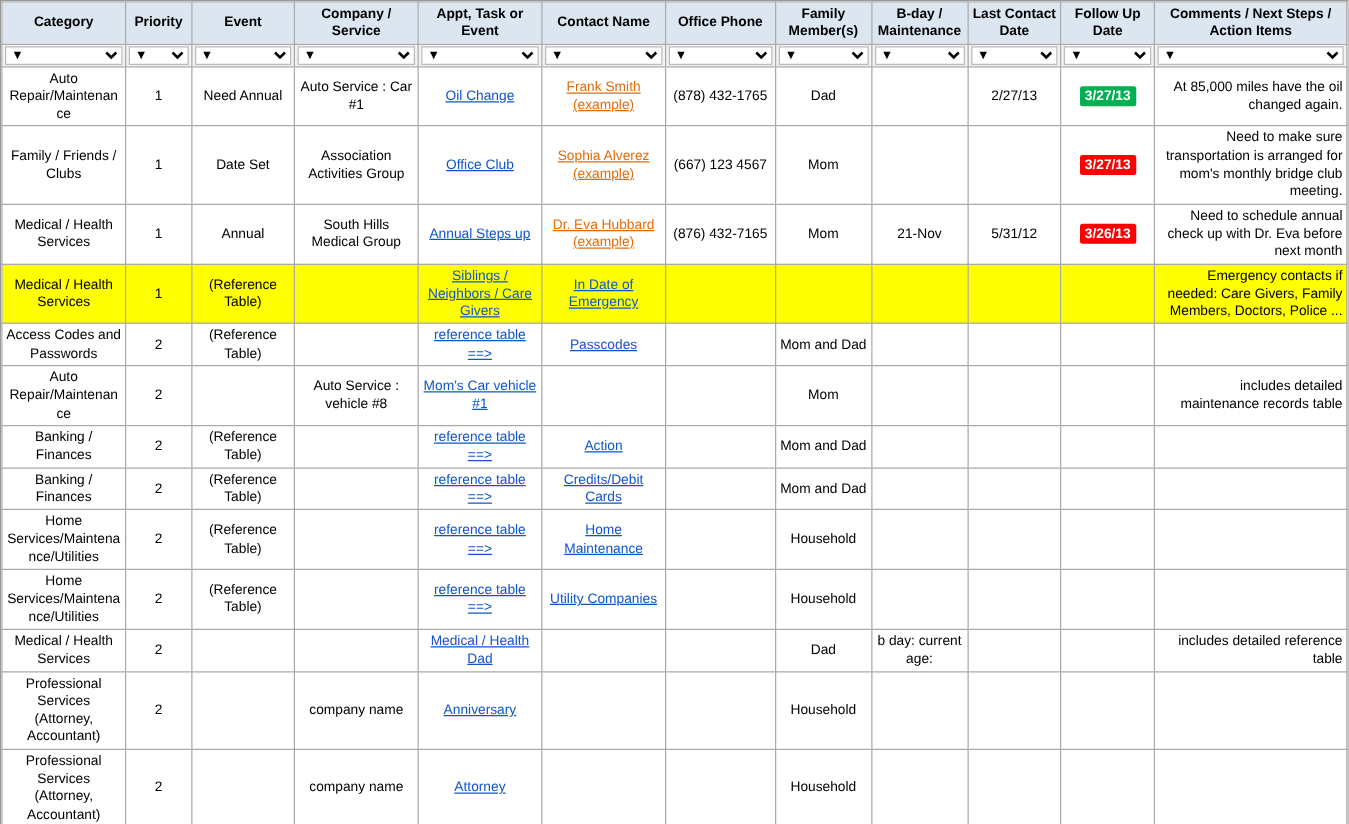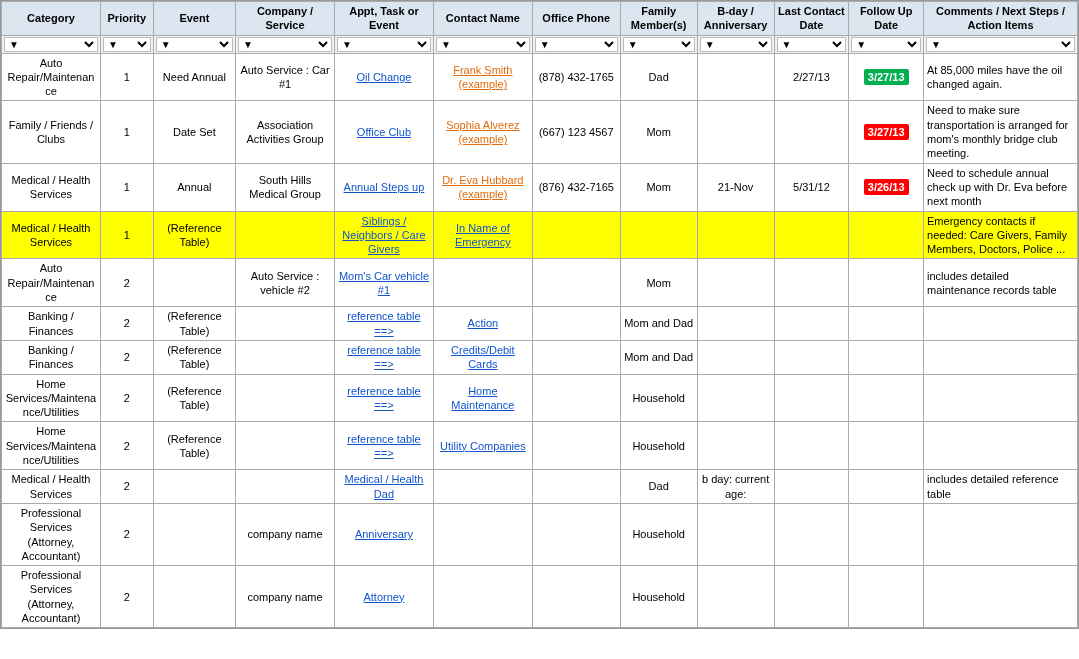--- a/index.html
+++ b/index.html
@@ -53,21 +53,21 @@
     col.c9 { width: 70px; }
     col.c10 { width: 68px; }
     col.c11 { width: 68px; }
     col.c12 { width: 140px; }
 
     a { color: #1155cc; text-decoration: underline; }
     a.orange { color: #e36c0a; text-align: right; }
     .yellow-row { background: #ffff00; }
     .green-date { background: #00b050; color: #fff; font-weight: bold; border-radius: 2px; padding: 1px 4px; display:inline-block; }
     .red-date { background: #ff0000; color: #fff; font-weight: bold; border-radius: 2px; padding: 1px 4px; display:inline-block; }
-    td.left { text-align: left; }
+    td.left { text-align: right; }
   </style>
 </head>
 <body>
 
 <div class="table-wrapper">
   <table>
     <colgroup>
       <col class="c1">
         <col class="c2">
         <col class="c3">
@@ -84,21 +84,21 @@
     <thead>
       <tr>
         <th>Category</th>
         <th>Priority</th>
         <th>Event</th>
         <th>Company / Service</th>
         <th>Appt, Task or Event</th>
         <th>Contact Name</th>
         <th>Office Phone</th>
         <th>Family Member(s)</th>
-        <th>B-day / Anniversary</th>
+        <th>B-day / Maintenance</th>
         <th>Last Contact Date</th>
         <th>Follow Up Date</th>
         <th>Comments / Next Steps / Action Items</th>
       </tr>
       <tr class="filter-row">
         <td><select class="filter-select"><option>▼</option></select></td>
         <td><select class="filter-select"><option>▼</option></select></td>
         <td><select class="filter-select"><option>▼</option></select></td>
         <td><select class="filter-select"><option>▼</option></select></td>
         <td><select class="filter-select"><option>▼</option></select></td>
@@ -153,33 +153,47 @@
           <td>5/31/12</td>
           <td><span class="red-date">3/26/13</span></td>
           <td class="left">Need to schedule annual check up with Dr. Eva before next month</td>
         </tr>
         <tr class="yellow-row">
           <td>Medical / Health Services</td>
           <td>1</td>
           <td>(Reference Table)</td>
           <td></td>
           <td><a href="#">Siblings / Neighbors / Care Givers</a></td>
-          <td><a href="#">In Name of Emergency</a></td>
+          <td><a href="#">In Date of Emergency</a></td>
           <td></td>
           <td></td>
           <td></td>
           <td></td>
           <td></td>
           <td class="left">Emergency contacts if needed: Care Givers, Family Members, Doctors, Police ...</td>
         </tr>
         <tr>
+          <td>Access Codes and Passwords</td>
+          <td>2</td>
+          <td>(Reference Table)</td>
+          <td></td>
+          <td><a href="#">reference table ==&gt;</a></td>
+          <td><a href="#">Passcodes</a></td>
+          <td></td>
+          <td>Mom and Dad</td>
+          <td></td>
+          <td></td>
+          <td></td>
+          <td class="left"></td>
+        </tr>
+        <tr>
           <td>Auto Repair/Maintenance</td>
           <td>2</td>
           <td></td>
-          <td>Auto Service : vehicle #2</td>
+          <td>Auto Service : vehicle #8</td>
           <td><a href="#">Mom's Car vehicle #1</a></td>
           <td></td>
           <td></td>
           <td>Mom</td>
           <td></td>
           <td></td>
           <td></td>
           <td class="left">includes detailed maintenance records table</td>
         </tr>
         <tr>

